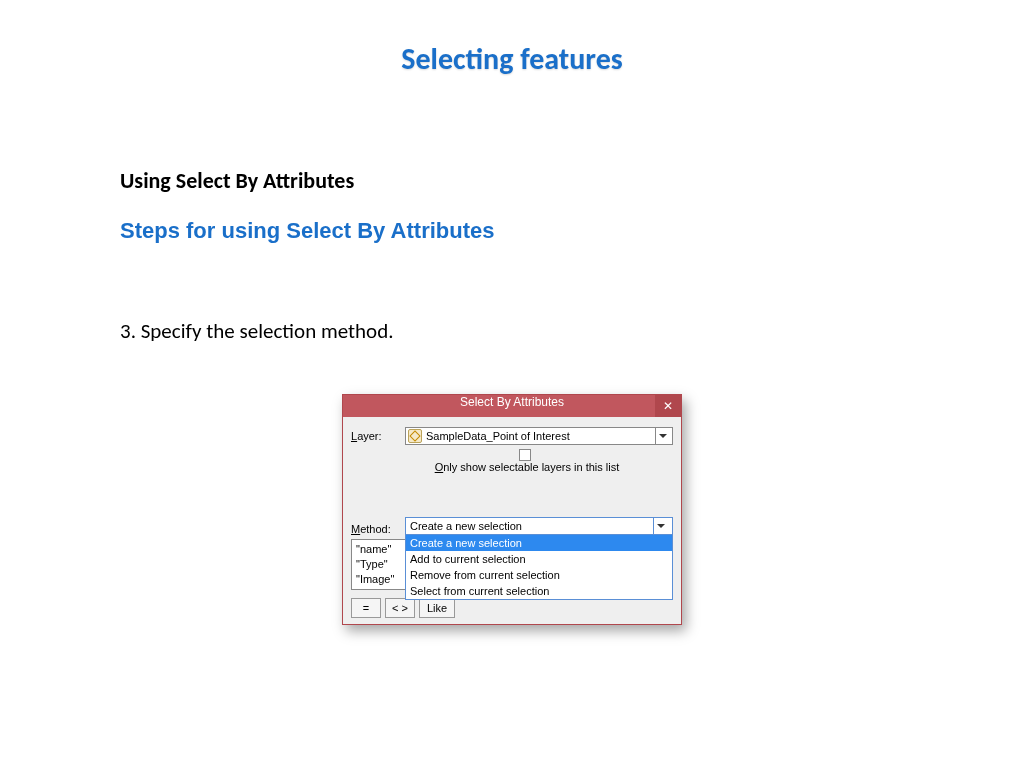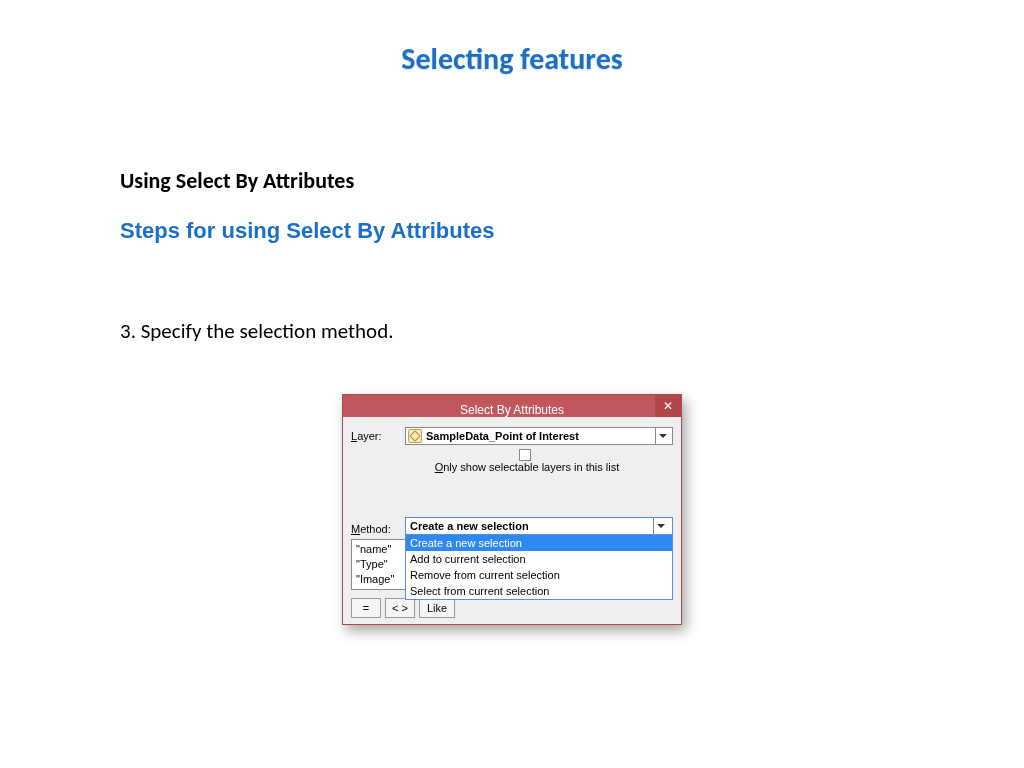--- a/index.html
+++ b/index.html
@@ -48,21 +48,21 @@
     font-size: 11px;
     color: #000;
     border: 1px solid #b0474d;
   }
   .titlebar {
     background: #c1575e;
     color: #fff;
     height: 22px;
     position: relative;
     display: flex;
-    align-items: flex-end;
+    align-items: flex-start;
     justify-content: center;
     font-size: 12px;
     font-family: "Segoe UI", Tahoma, sans-serif;
   }
   .closebtn {
     position: absolute;
     right: 0; top: 0;
     width: 26px; height: 22px;
     background: #b0474d;
     color: #fff;
@@ -105,21 +105,21 @@
     align-items: center;
     justify-content: center;
     margin-right: 4px;
   }
   .layer-icon::before {
     content: "";
     width: 6px; height: 6px;
     border: 1px solid #c48a00;
     transform: rotate(45deg);
   }
-  .combo-text { flex: 1; font-size: 11px; white-space: nowrap; overflow: hidden; font-weight: bold; }
+  .combo-text { flex: 1; font-size: 11px; white-space: nowrap; overflow: hidden; }
   .dd-arrow {
     width: 15px; height: 16px;
     border-left: 1px solid #888;
     display: flex;
     align-items: center;
     justify-content: center;
     margin-left: 2px;
   }
   .dd-arrow::before {
     content: "";

